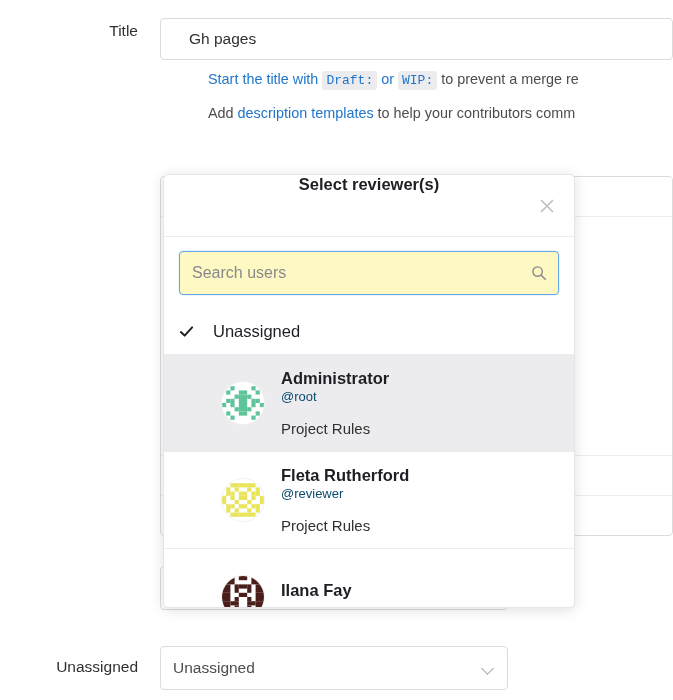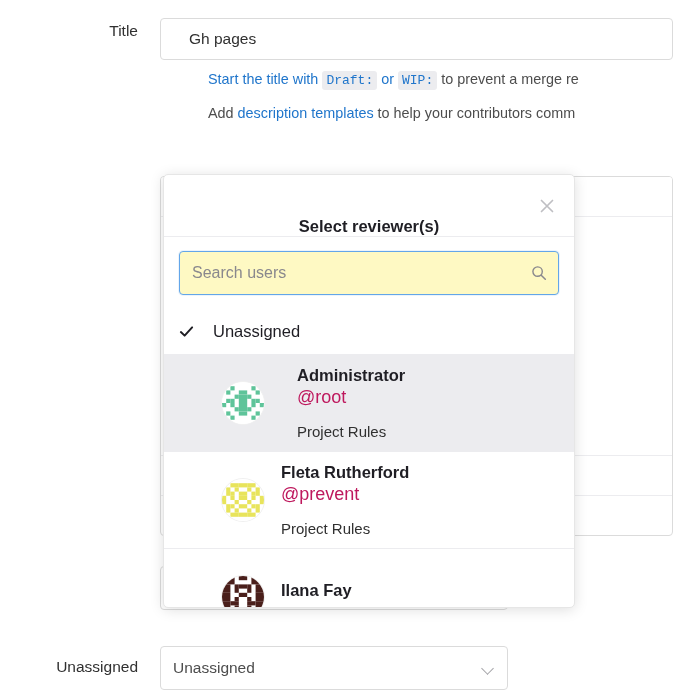--- a/index.html
+++ b/index.html
@@ -150,21 +150,21 @@
     border-radius: 5px;
     box-shadow: 0 2px 14px rgba(0,0,0,0.13);
     overflow: hidden;
     z-index: 10;
   }
   .modal-header {
     position: relative;
     height: 62px;
     border-bottom: 1px solid #ececef;
     display: flex;
-    align-items: flex-end;
+    align-items: flex-start;
     justify-content: center;
   }
   .modal-title {
     font-size: 16.5px;
     font-weight: 700;
     color: #1f1e24;
   }
   .modal-close {
     position: absolute;
     right: 14px; top: 50%;
@@ -230,41 +230,41 @@
 
   .user-list { }
   .user-row {
     display: flex;
     align-items: center;
     padding: 12px 15px;
     border-bottom: 1px solid #ececef;
     cursor: pointer;
     height: 97px;
   }
-  .user-row.hover { background: #ececef; gap: 16px; }
+  .user-row.hover { background: #ececef; }
   .avatar {
     width: 44px; height: 44px;
     min-width: 44px;
     border-radius: 50%;
     margin-left: 42px;
     margin-right: 16px;
     overflow: hidden;
     background: #fafafa;
     border: 1px solid #f0f0f0;
   }
   .avatar svg { display:block; width:100%; height:100%; }
   .u-text { line-height: 1.25; }
   .u-name {
     font-size: 16.5px;
     font-weight: 700;
     color: #1f1e24;
   }
   .u-handle {
-    font-size: 18px;
-    color: #be185d;
+    font-size: 13px;
+    color: #0c4a6e;
     margin-top: 1px;
   }
   .u-meta {
     font-size: 15px;
     color: #303030;
     margin-top: 14px;
   }
 </style>
 </head>
 <body>
@@ -417,21 +417,21 @@
               <rect x="3" y="7" width="1" height="1"></rect>
                 <rect x="6" y="7" width="1" height="1"></rect>
               <rect x="2" y="8" width="2" height="1"></rect>
                 <rect x="6" y="8" width="2" height="1"></rect>
               <rect x="4" y="8" width="2" height="1"></rect>
             </g>
           </svg>
         </span>
         <span class="u-text">
           <div class="u-name">Fleta Rutherford</div>
-          <div class="u-handle">@prevent</div>
+          <div class="u-handle">@reviewer</div>
           <div class="u-meta">Project Rules</div>
         </span>
       </div>
 
       <div class="user-row">
         <span class="avatar">
           <svg viewBox="0 0 10 10" preserveAspectRatio="none" aria-hidden="true">
             <rect width="10" height="10" fill="#ffffff"></rect>
             <g fill="#4a1f1b">
               <rect x="0" y="0" width="3" height="2"></rect>

